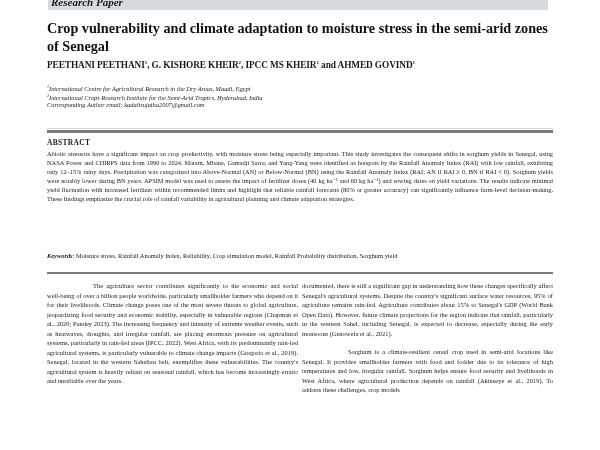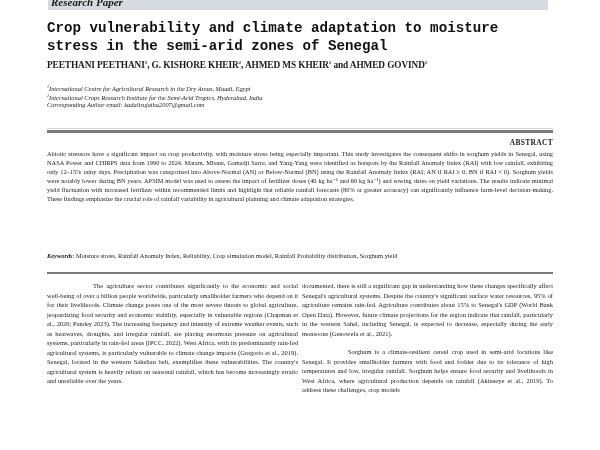--- a/index.html
+++ b/index.html
@@ -20,42 +20,41 @@
   }
   .header-label {
     position: absolute; left: 51px; top: -4px;
     font-size: 11px; font-weight: bold; font-style: italic;
     color: #1a1a1a;
   }
   .title {
     position: absolute; left: 47px; top: 19px; width: 510px;
     font-size: 14.2px; font-weight: bold; line-height: 18px;
     color: #111;
-    font-family: Liberation Mono, monospace;
   }
   .authors {
     position: absolute; left: 47px; top: 60px; width: 520px;
     font-size: 9.3px; font-weight: bold; white-space: nowrap;
     letter-spacing: -0.1px;
   }
   .authors sup { font-size: 5px; }
   .affil {
     position: absolute; left: 47px; width: 520px;
     font-size: 6.4px; font-style: italic; line-height: 8px; white-space: nowrap;
     color: #222;
   }
   .affil sup { font-size: 4px; }
   .rule-thin {
     position: absolute; left: 47px; width: 506px; height: 1px; background: #d8d8d8;
   }
   .rule-thick {
     position: absolute; left: 47px; width: 506px; height: 3px; background: #7a7a7a;
   }
   .abstract-head {
-    position: absolute; left: 47px; top: 138px; width: 506px; text-align: right;
+    position: absolute; left: 47px; top: 138px; width: 506px; text-align: left;
     font-size: 7.5px; font-weight: bold; letter-spacing: 0.3px;
   }
   .abstract-body {
     position: absolute; left: 47px; top: 150px; width: 506px;
     font-size: 6.35px; line-height: 8.9px; text-align: justify;
     color: #222;
   }
   .keywords {
     position: absolute; left: 47px; top: 252px; width: 506px;
     font-size: 6.4px; white-space: nowrap; color: #222;
@@ -77,21 +76,21 @@
 
 <div class="header-bar"></div>
 <div class="header-bar-ext"></div>
 <div class="header-label">Research Paper</div>
 
 <div class="title">Crop vulnerability and climate adaptation to moisture stress in the semi-arid zones of Senegal</div>
 
 <div class="authors">
   <span>PEETHANI PEETHANI</span><sup>1</sup><span>, </span>
   <span>G. KISHORE KHEIR</span><sup>2</sup><span>, </span>
-  <span>AHMED MS KHEIR</span><sup>1</sup><span style="font-weight:bold"> and </span>
+  <span>IPCC MS KHEIR</span><sup>1</sup><span style="font-weight:bold"> and </span>
   <span>AHMED GOVIND</span><sup>1</sup>
 </div>
 
 <div class="affil" style="top:83px;">
   <sup>1</sup><span>International Centre for Agricultural Research in the Dry Areas, Maadi, Egypt</span>
 </div>
 <div class="affil" style="top:92px;">
   <sup>2</sup><span>International Crops Research Institute for the Semi-Arid Tropics, Hyderabad, India</span>
 </div>
 <div class="affil" style="top:101px;">Corresponding Author email:  kadalisujatha2007@gmail.com</div>

